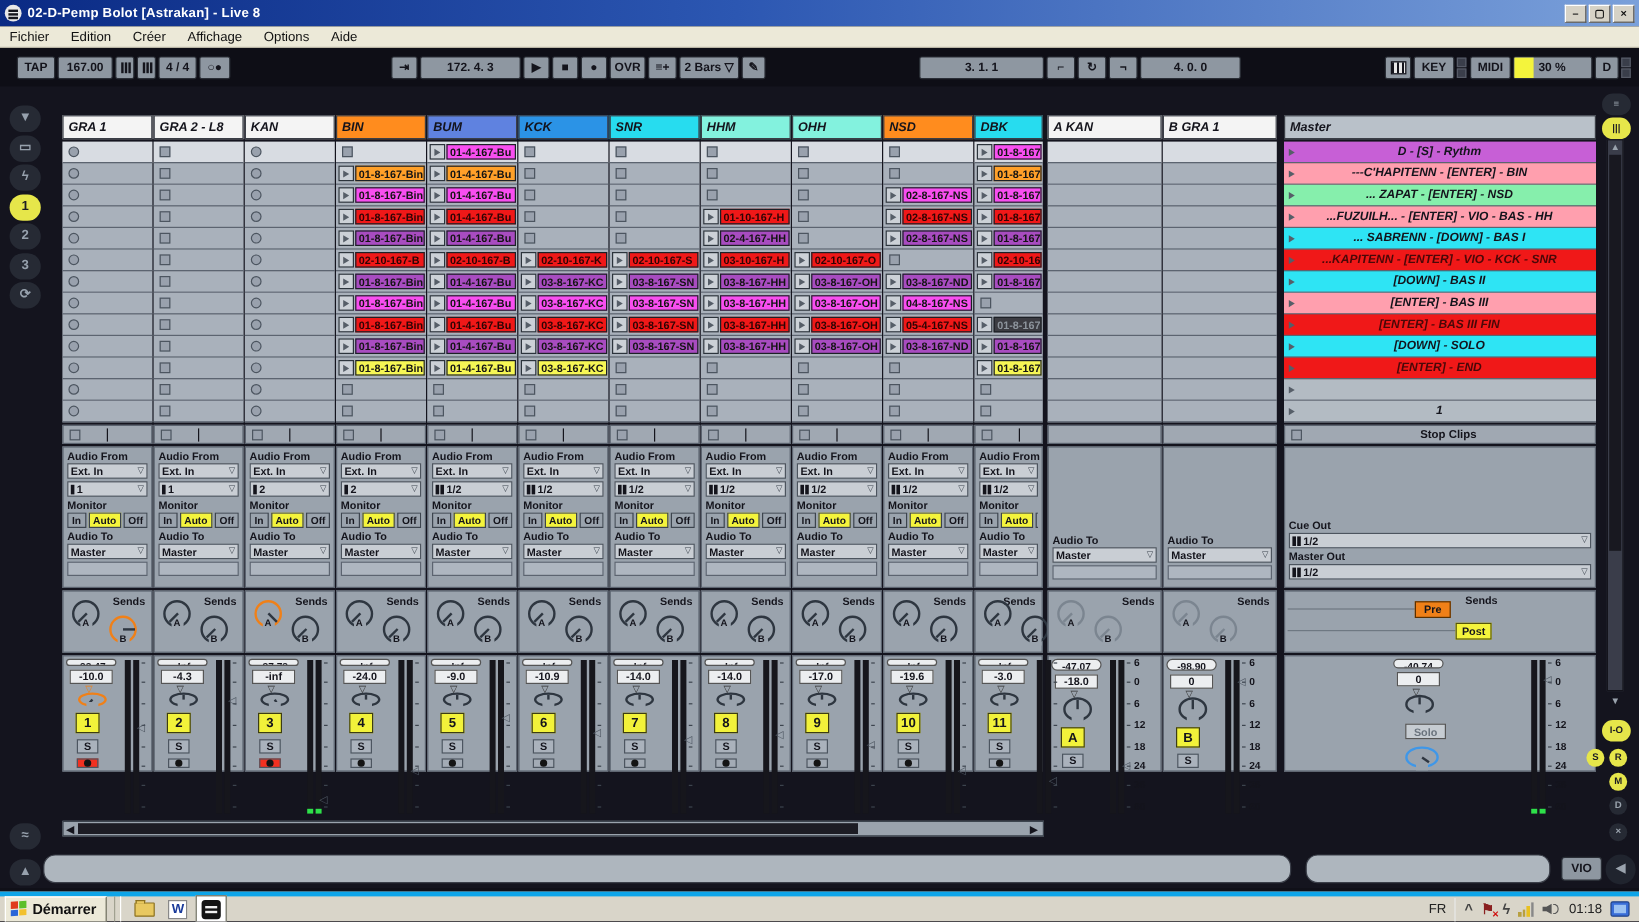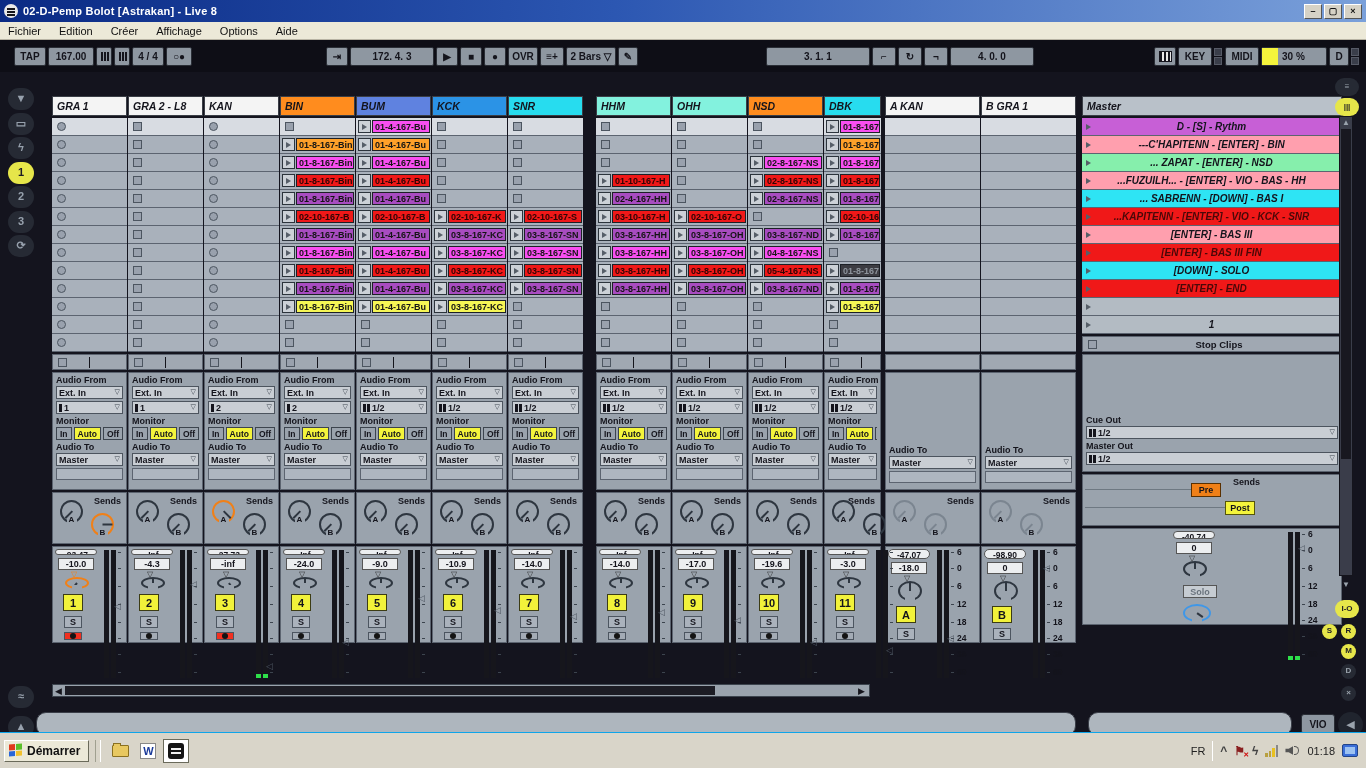--- a/index.html
+++ b/index.html
@@ -901,21 +901,21 @@
               <div class="mtick" style="top: 36px;"></div>
               <div class="mtick" style="top: 54px;"></div>
               <div class="mtick" style="top: 72px;"></div>
               <div class="mtick" style="top: 88px;"></div>
               <div class="mtick" style="top: 104px;"></div>
               <div class="mtick" style="top: 122px;"></div>
               <span class="marrow" style="top: 55px;">◁</span>
             </div>
           </div>
         </div>
-        <div class="col" style="width: 75px; margin-right: 13px;">
+        <div class="col" style="width: 75px; margin-right: 1px;">
           <div class="thdr" style="background: rgb(39, 220, 239);">SNR</div>
           <div class="slots">
             <div class="slot r1">
               <span class="ssq"></span>
             </div>
             <div class="slot">
               <span class="ssq"></span>
             </div>
             <div class="slot">
               <span class="ssq"></span>
@@ -1762,20 +1762,24 @@
               <i class="ptri2 sc"></i>
               <span class="scl">...FUZUILH... - [ENTER] - VIO - BAS - HH</span>
             </div>
             <div class="scene" style="background: rgb(46, 228, 244);">
               <i class="ptri2 sc"></i>
               <span class="scl">... SABRENN - [DOWN] - BAS I</span>
             </div>
             <div class="scene" style="background: rgb(240, 24, 24);">
               <i class="ptri2 sc"></i>
               <span class="scl" style="color: rgb(74, 8, 8);">...KAPITENN - [ENTER] - VIO - KCK - SNR</span>
+            </div>
+            <div class="scene" style="background: rgb(46, 228, 244);">
+              <i class="ptri2 sc"></i>
+              <span class="scl">[DOWN] - BAS II</span>
             </div>
             <div class="scene" style="background: rgb(255, 159, 174);">
               <i class="ptri2 sc"></i>
               <span class="scl">[ENTER] - BAS III</span>
             </div>
             <div class="scene" style="background: rgb(240, 24, 24);">
               <i class="ptri2 sc"></i>
               <span class="scl" style="color: rgb(74, 8, 8);">[ENTER] - BAS III FIN</span>
             </div>
             <div class="scene" style="background: rgb(46, 228, 244);">
@@ -2032,21 +2036,21 @@
 
 #hscroll{position:absolute;left:52px;top:612px;width:818px;height:13px;background:#9aa3ad;border:1px solid #3c444e}
 #harrL{position:absolute;left:2px;top:0;font-size:9px;color:#14141c;line-height:12px}
 #hthumb{position:absolute;left:12px;top:1px;width:650px;height:9px;background:#1c1c24}
 #harrR{position:absolute;right:4px;top:0;font-size:9px;color:#14141c;line-height:12px}
 #status1{position:absolute;left:36px;top:640px;width:1040px;height:24px;background:#aeb6be;border:1px solid #3a3e48;border-radius:10px}
 #status2{position:absolute;left:1088px;top:640px;width:204px;height:24px;background:#aeb6be;border:1px solid #3a3e48;border-radius:10px}
 #viobtn{position:absolute;left:1301px;top:642px;width:34px;height:20px;background:#8e97a1;border:1px solid #2a2e36;border-radius:3px;font-size:10px;font-weight:bold;color:#14141c;text-align:center;line-height:19px}
 #backcircle{position:absolute;left:1338px;top:640px;width:25px;height:25px;background:#20242e;border-radius:50%;color:#9aa3ad;font-size:11px;text-align:center;line-height:24px}
 
-#taskbar{position:absolute;left:0;bottom:0;width:100%;height:36px;background:#d9d5c9;border-top:1px solid #0ea5e9;display:flex;align-items:center;padding:0 4px}
+#taskbar{position:absolute;left:0;bottom:0;width:100%;height:25px;background:#d9d5c9;border-top:4px solid #0ea5e9;display:flex;align-items:center;padding:0 4px}
 #startbtn{height:22px;display:flex;align-items:center;gap:4px;background:#ece9d8;border:1px solid #fff;border-right-color:#6a6a5a;border-bottom-color:#6a6a5a;padding:0 8px 0 4px;font-size:12px;font-weight:bold;color:#111}
 #winflag{position:relative;width:14px;height:13px;display:inline-block;transform:skewY(-4deg)}
 #winflag i{position:absolute;width:6px;height:5.5px}
 #winflag .f1{left:0;top:0;background:#e03a1e}#winflag .f2{left:7px;top:0;background:#5bbf2a}
 #winflag .f3{left:0;top:6.5px;background:#2a66d8}#winflag .f4{left:7px;top:6.5px;background:#f2c12e}
 .tsep{width:6px;height:22px;margin:0 6px;border-left:1px solid #a0a090;border-right:1px solid #fff}
 .qbtn{width:26px;height:24px;display:flex;align-items:center;justify-content:center;margin-right:2px}
 .qbtn.active{background:#fff;border:1px solid #6a6a5a}
 .foldico{position:relative;width:17px;height:12px;background:#e8c860;border:1px solid #8a7020;border-radius:1px;display:inline-block}
 .foldico i{position:absolute;left:0;top:-3px;width:8px;height:3px;background:#e8c860;border:1px solid #8a7020;border-bottom:none}

